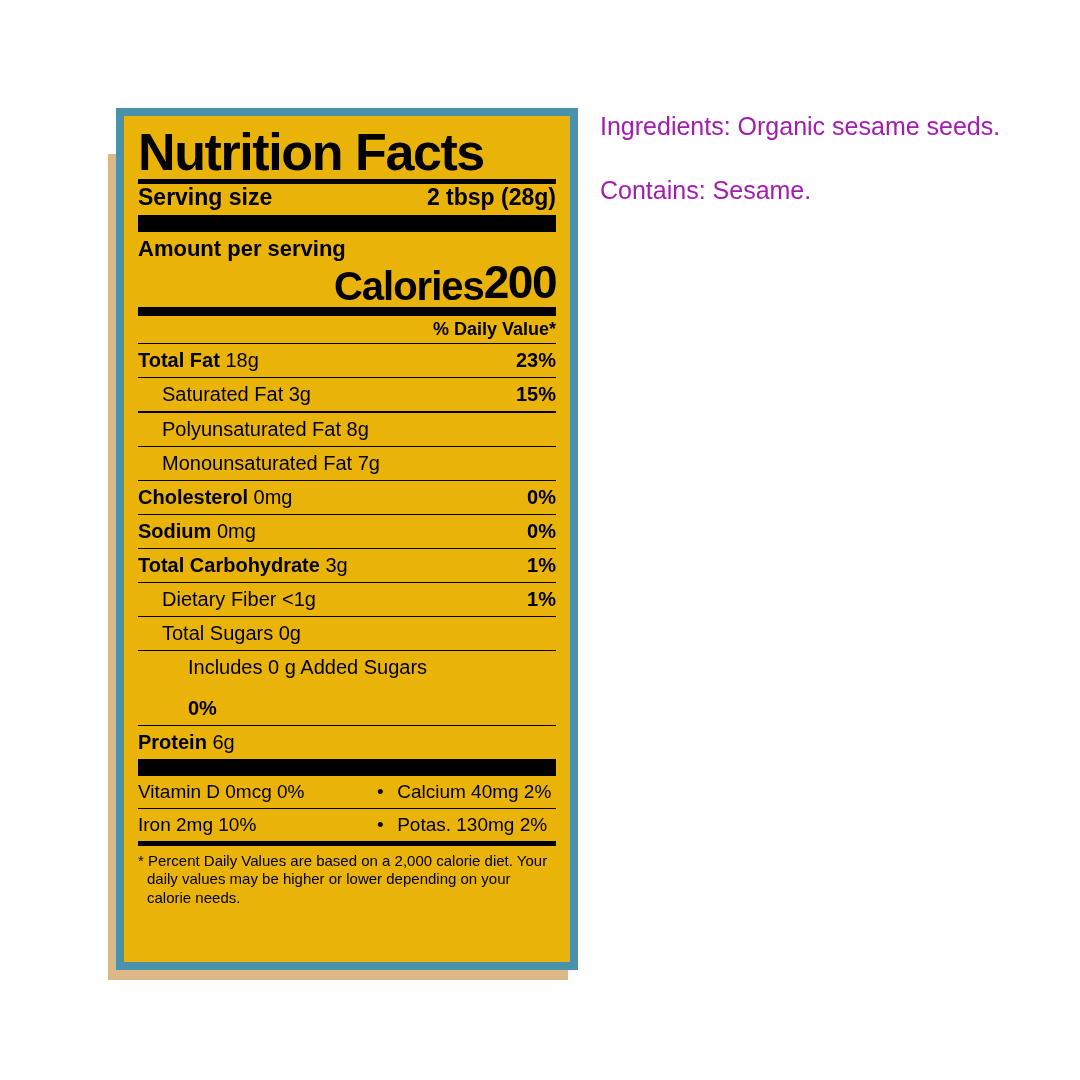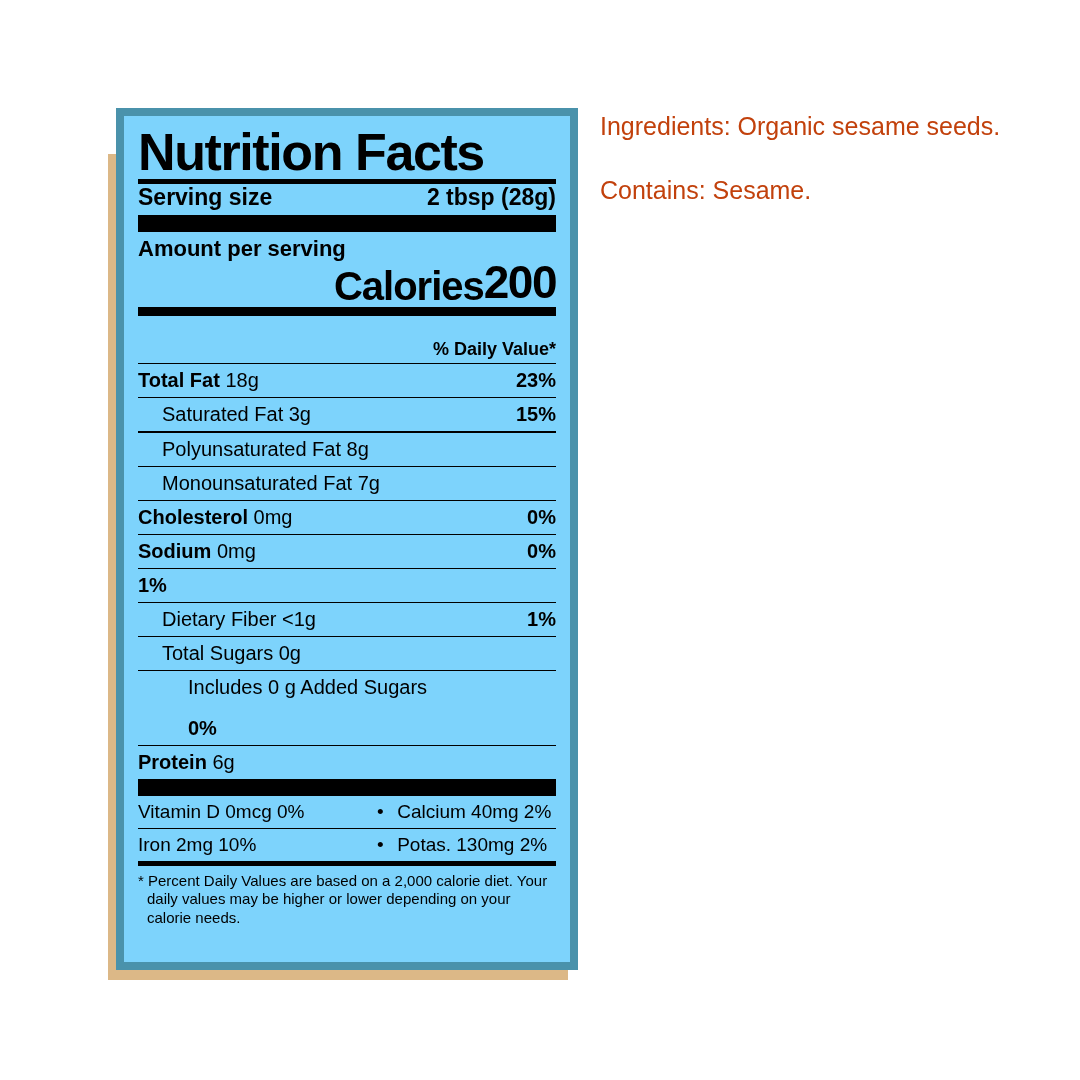--- a/index.html
+++ b/index.html
@@ -48,21 +48,21 @@
     background: #4a92ab;
   }
 
   
   .panel-face {
     position: absolute;
     left: 16px;
     top: 8px;
     width: 446px;
     height: 846px;
-    background: #7dd3fc;
+    background: #eab308;
     box-sizing: border-box;
     padding: 10px 14px 17px 14px;
   }
 
   .nf {
     width: 418px;
     box-sizing: border-box;
     font-family: "Liberation Sans", sans-serif;
   }
 
@@ -116,21 +116,20 @@
     font-weight: bold;
     letter-spacing: -1.5px;
     line-height: 1.05;
   }
 
   .dv-header {
     text-align: right;
     font-size: 18px;
     font-weight: bold;
     padding: 3px 0 3px 0;
-    margin-top: 20px;
   }
 
   .row {
     display: flex;
     justify-content: space-between;
     align-items: baseline;
     font-size: 20px;
     padding: 5px 0 5px 0;
     gap: 18px;
   }
@@ -160,21 +159,21 @@
   }
 
   
   .ingredients {
     position: absolute;
     left: 600px;
     top: 108px;
     width: 420px;
     font-size: 25px;
     line-height: 1.45;
-    color: #c2410c;
+    color: #a21caf;
   }
   .ingredients p { margin: 0 0 28px 0; }
 </style>
 </head>
 <body>
 
 <div class="page">
 
   <div class="panel-wrap">
     <div class="panel-tan"></div>
@@ -234,20 +233,21 @@
               <span class="left"><span class="b">Cholesterol</span><span> 0mg</span></span>
               <span class="right">0%</span>
             </div>
             <div class="rule-hair"></div>
             <div class="row">
               <span class="left"><span class="b">Sodium</span><span> 0mg</span></span>
               <span class="right">0%</span>
             </div>
             <div class="rule-hair"></div>
             <div class="row">
+              <span class="left"><span class="b">Total Carbohydrate</span><span> 3g</span></span>
               <span class="right">1%</span>
             </div>
             <div class="rule-hair"></div>
             <div class="row indent1">
               <span class="left"><span>Dietary Fiber</span><span> &lt;1g</span></span>
               <span class="right">1%</span>
             </div>
             <div class="rule-hair"></div>
             <div class="row indent1">
               <span class="left"><span>Total Sugars</span><span> 0g</span></span>

